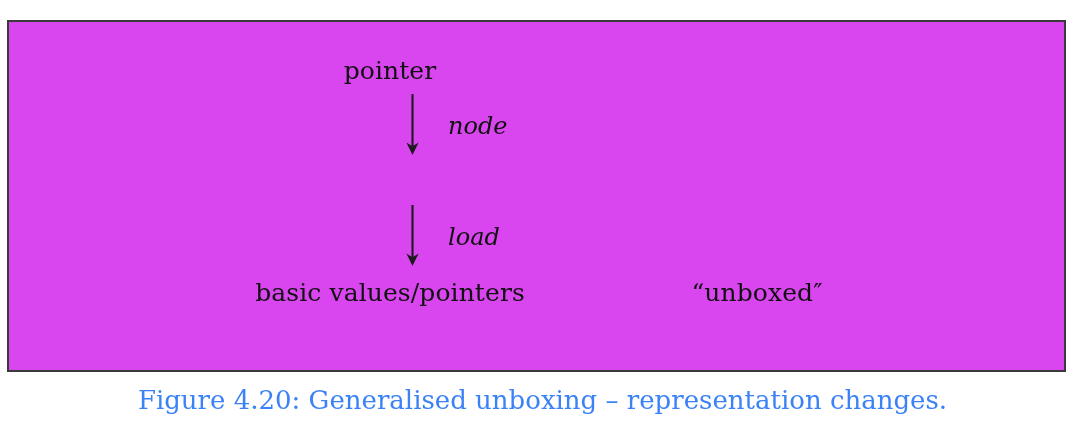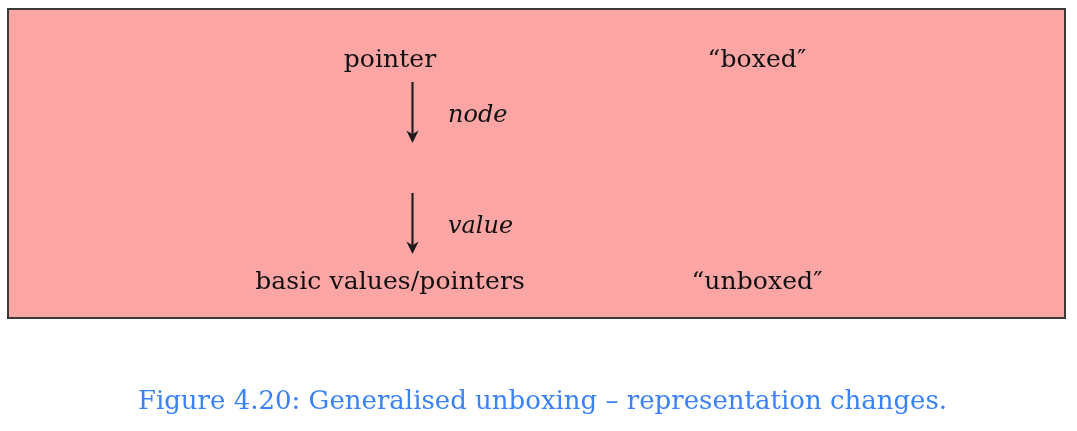--- a/index.html
+++ b/index.html
@@ -15,26 +15,26 @@
     overflow: hidden;
     font-family: "DejaVu Serif", "Liberation Serif", serif;
     color: #111111;
     -webkit-font-smoothing: antialiased;
   }
 
   
   #figure-frame {
     position: absolute;
     left: 7px;
-    top: 8px;
+    top: 20px;
     width: 1059px;
-    height: 311px;
+    height: 352px;
     box-sizing: border-box;
     border: 2px solid #3a3a3a;
-    background: #fca5a5;
+    background: #d946ef;
   }
 
   
   .node {
     position: absolute;
     white-space: nowrap;
     font-size: 25px;
     line-height: 1;
     letter-spacing: 0.1px;
     text-align: center;
@@ -86,40 +86,39 @@
     color: #3b82f6;
   }
 </style>
 </head>
 <body>
 
 <div id="figure-frame">
 
   <div class="node col-left row-top">pointer</div>
 
-  <div class="node col-right row-top">“boxed″</div>
 
   <div class="arrow arrow-1">
     <svg width="15" height="62" viewBox="0 0 15 62" xmlns="http://www.w3.org/2000/svg">
       <line x1="7.5" y1="0" x2="7.5" y2="52" stroke="#1b1b1b" stroke-width="2.1"></line>
       <path d="M 7.5 61 L 1.4 48.5 L 7.5 52.2 L 13.6 48.5 Z" fill="#1b1b1b"></path>
     </svg>
   </div>
 
   <div class="edge-label edge-label-1">node</div>
 
 
   <div class="arrow arrow-2">
     <svg width="15" height="62" viewBox="0 0 15 62" xmlns="http://www.w3.org/2000/svg">
       <line x1="7.5" y1="0" x2="7.5" y2="52" stroke="#1b1b1b" stroke-width="2.1"></line>
       <path d="M 7.5 61 L 1.4 48.5 L 7.5 52.2 L 13.6 48.5 Z" fill="#1b1b1b"></path>
     </svg>
   </div>
 
-  <div class="edge-label edge-label-2">value</div>
+  <div class="edge-label edge-label-2">load</div>
 
   <div class="node col-left row-bottom">basic values/pointers</div>
 
   <div class="node col-right row-bottom">“unboxed″</div>
 
 </div>
 
 <div id="figure-caption">Figure 4.20: Generalised unboxing – representation changes.</div>
 
 </body></html>

